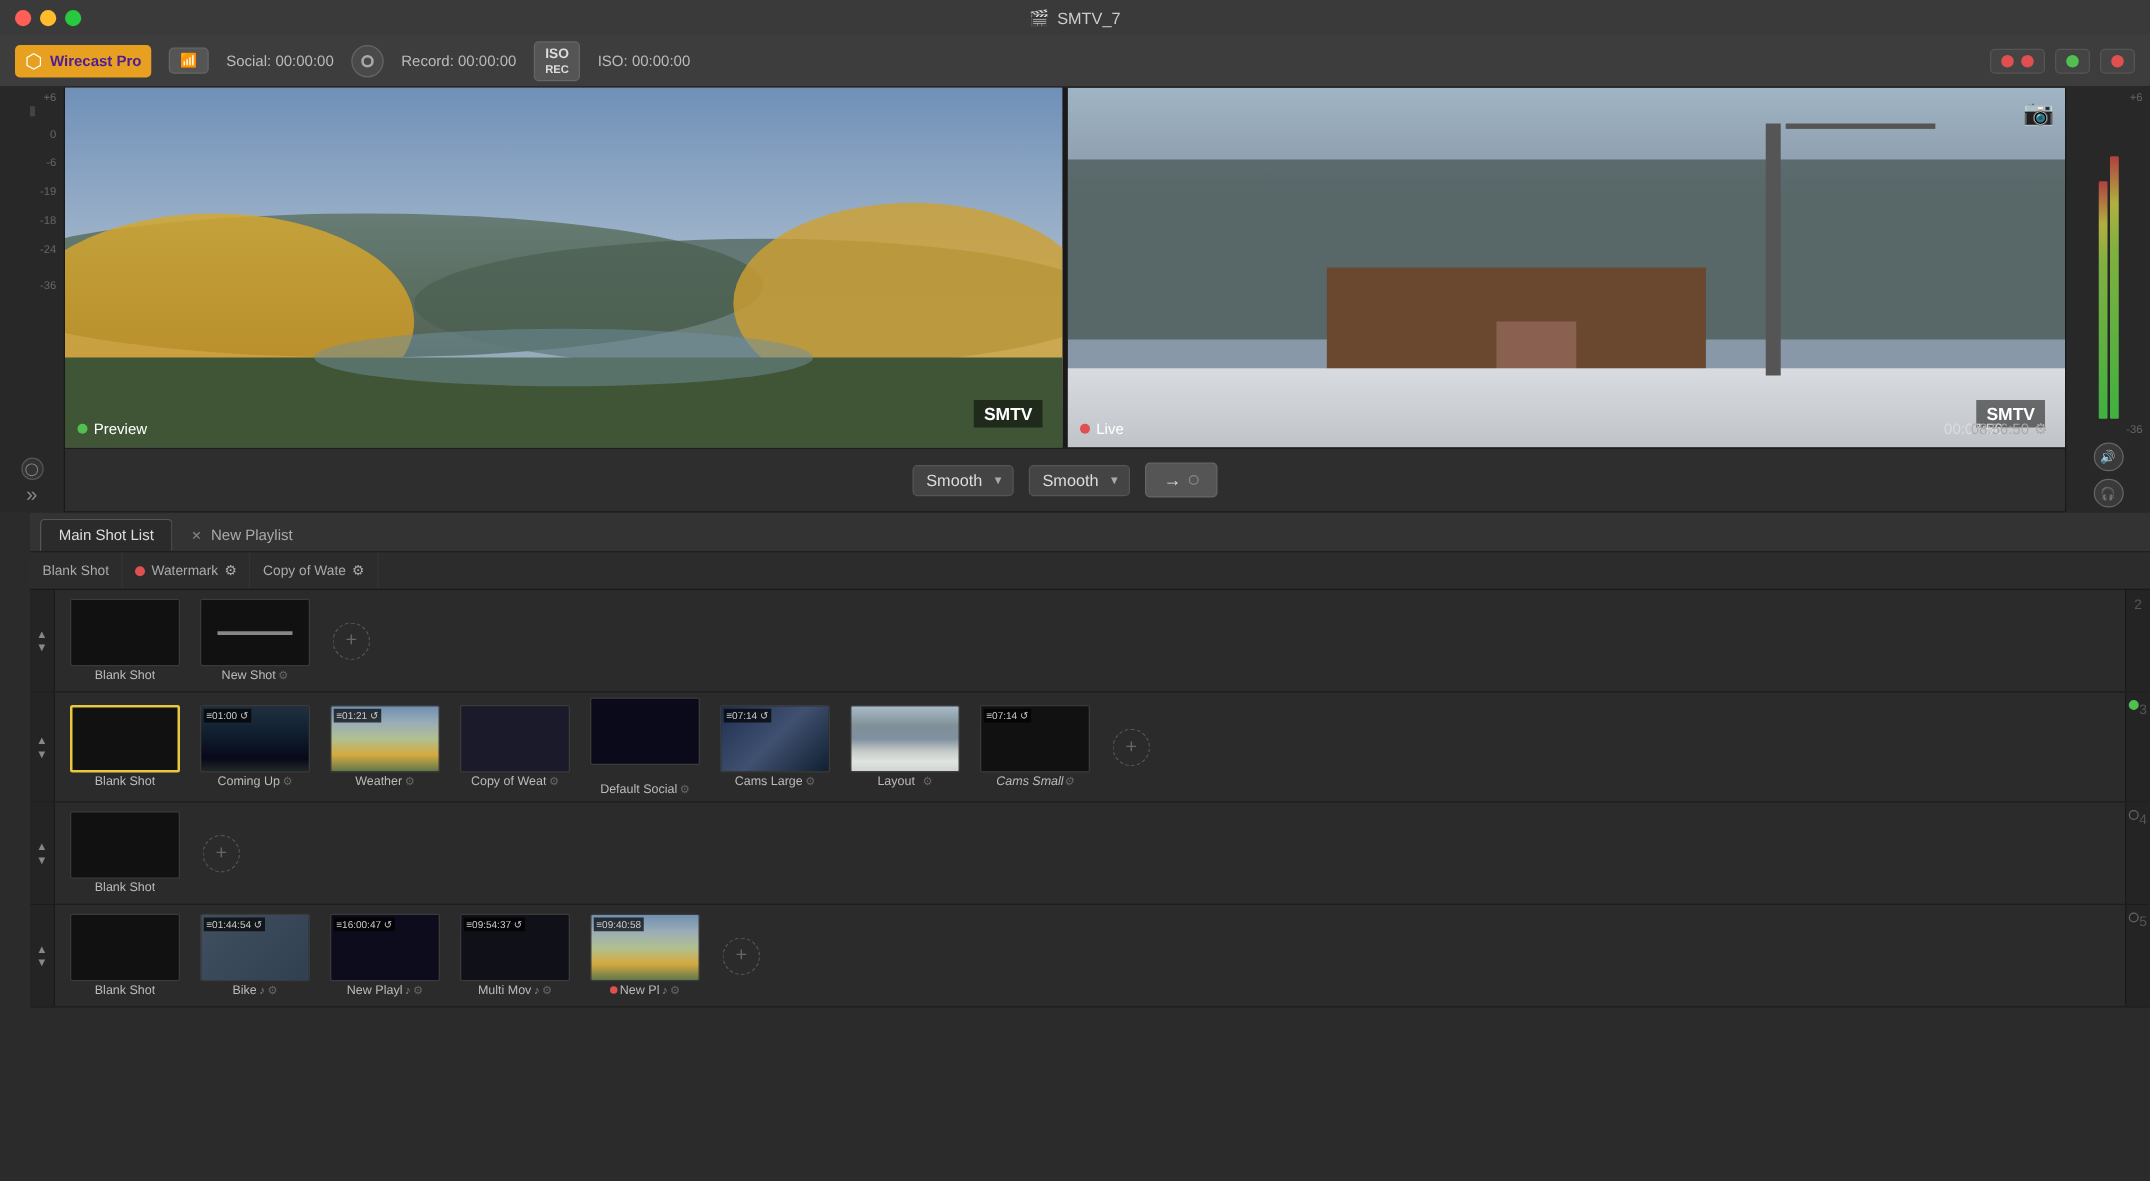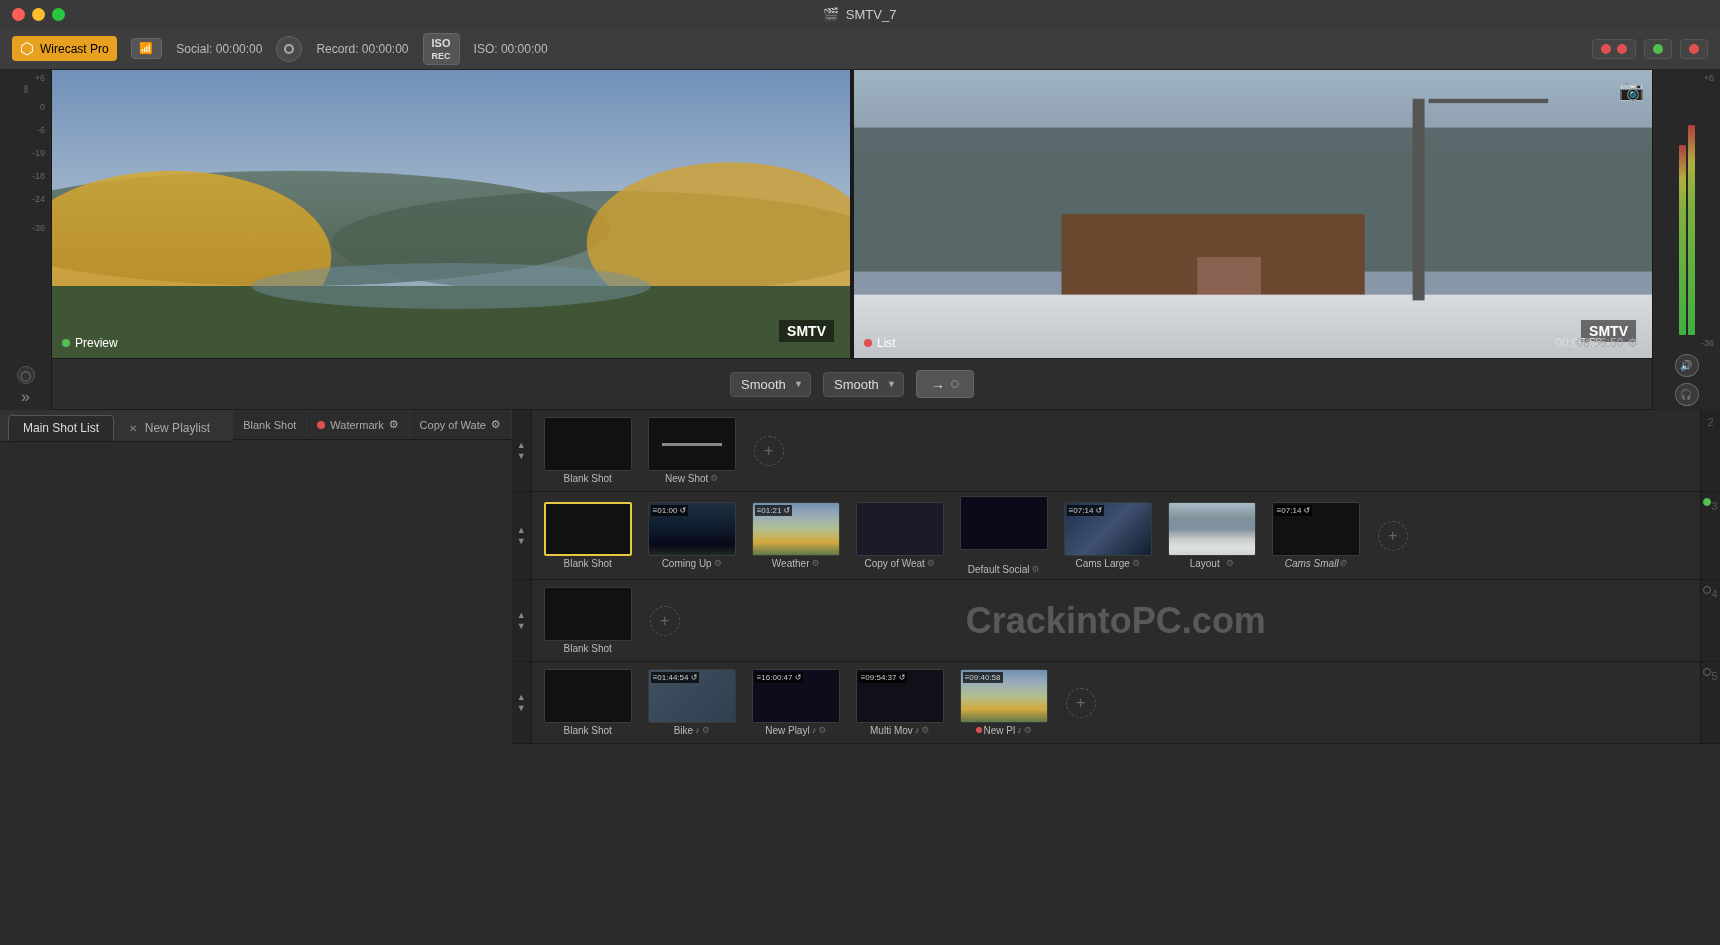--- a/index.html
+++ b/index.html
@@ -58,22 +58,22 @@
     .logo-area {
       display: flex;
       align-items: center;
       gap: 6px;
       background: #e8a020;
       padding: 3px 8px;
       border-radius: 4px;
     }
     .logo-text {
       font-size: 12px;
-      font-weight: normal;
-      color: #000000;
+      font-weight: bold;
+      color: #4c1d95;
     }
     .toolbar-btn {
       background: #555;
       border: 1px solid #666;
       border-radius: 4px;
       padding: 3px 8px;
       color: #ddd;
       font-size: 11px;
       cursor: pointer;
       display: flex;
@@ -368,22 +368,23 @@
       cursor: pointer;
       margin-top: 6px;
       font-size: 10px;
       color: #888;
     }
 
     
     .shot-list-container {
       flex: 1;
       display: flex;
-      flex-direction: row;
+      flex-direction: column;
       overflow: hidden;
+      padding-left: 24px;
     }
 
     .layer-row-wrapper {
       display: flex;
       border-bottom: 1px solid #1c1c1c;
       min-height: 82px;
     }
 
     .layer-side-controls {
       width: 20px;
@@ -662,21 +663,21 @@
 
               <rect x="70%" y="10%" width="1.5%" height="70%" fill="#555"></rect>
               <rect x="72%" y="10%" width="15%" height="1.5%" fill="#555"></rect>
             </svg>
 
             <div style="position:absolute;top:8px;right:8px;color:#ccc;font-size:20px;">📷</div>
           </div>
           <div class="preview-watermark" style="position:absolute;bottom:16px;right:16px;background:rgba(0,0,0,0.5);color:#fff;font-size:14px;font-weight:bold;padding:3px 8px;">SMTV</div>
           <div class="preview-label" style="position:absolute;bottom:8px;left:10px;display:flex;align-items:center;gap:5px;">
             <div class="preview-dot dot-live"></div>
-            <span style="font-size:12px;color:#fff;">List</span>
+            <span style="font-size:12px;color:#fff;">Live</span>
           </div>
           <div style="position:absolute;bottom:8px;right:50px;font-size:12px;color:#ddd;">00:07:56</div>
           <div style="position:absolute;bottom:8px;right:14px;font-size:12px;color:#aaa;cursor:pointer;display:flex;align-items:center;gap:4px;">
             <span>08:56:50</span>
             <span>⚙</span>
           </div>
         </div>
 
       </div>
 
@@ -888,21 +889,20 @@
 
           <div class="shot-cell">
             <div class="shot-thumb-inner thumb-blank"></div>
             <span class="shot-label">Blank Shot</span>
           </div>
 
           <div class="add-btn-circle">
             <span>+</span>
           </div>
 
-          <div style="position:absolute;left:50%;top:50%;transform:translate(-50%,-50%);font-size:36px;color:#888;font-weight:bold;opacity:0.5;pointer-events:none;white-space:nowrap;">CrackintoPC.com</div>
 
         </div>
         <div class="layer-right-indicator">
           <div class="radio-dot"></div>
           <span style="display:block;margin-top:2px;">4</span>
         </div>
       </div>
 
       <div class="layer-row-wrapper">
         <div class="layer-side-controls">

